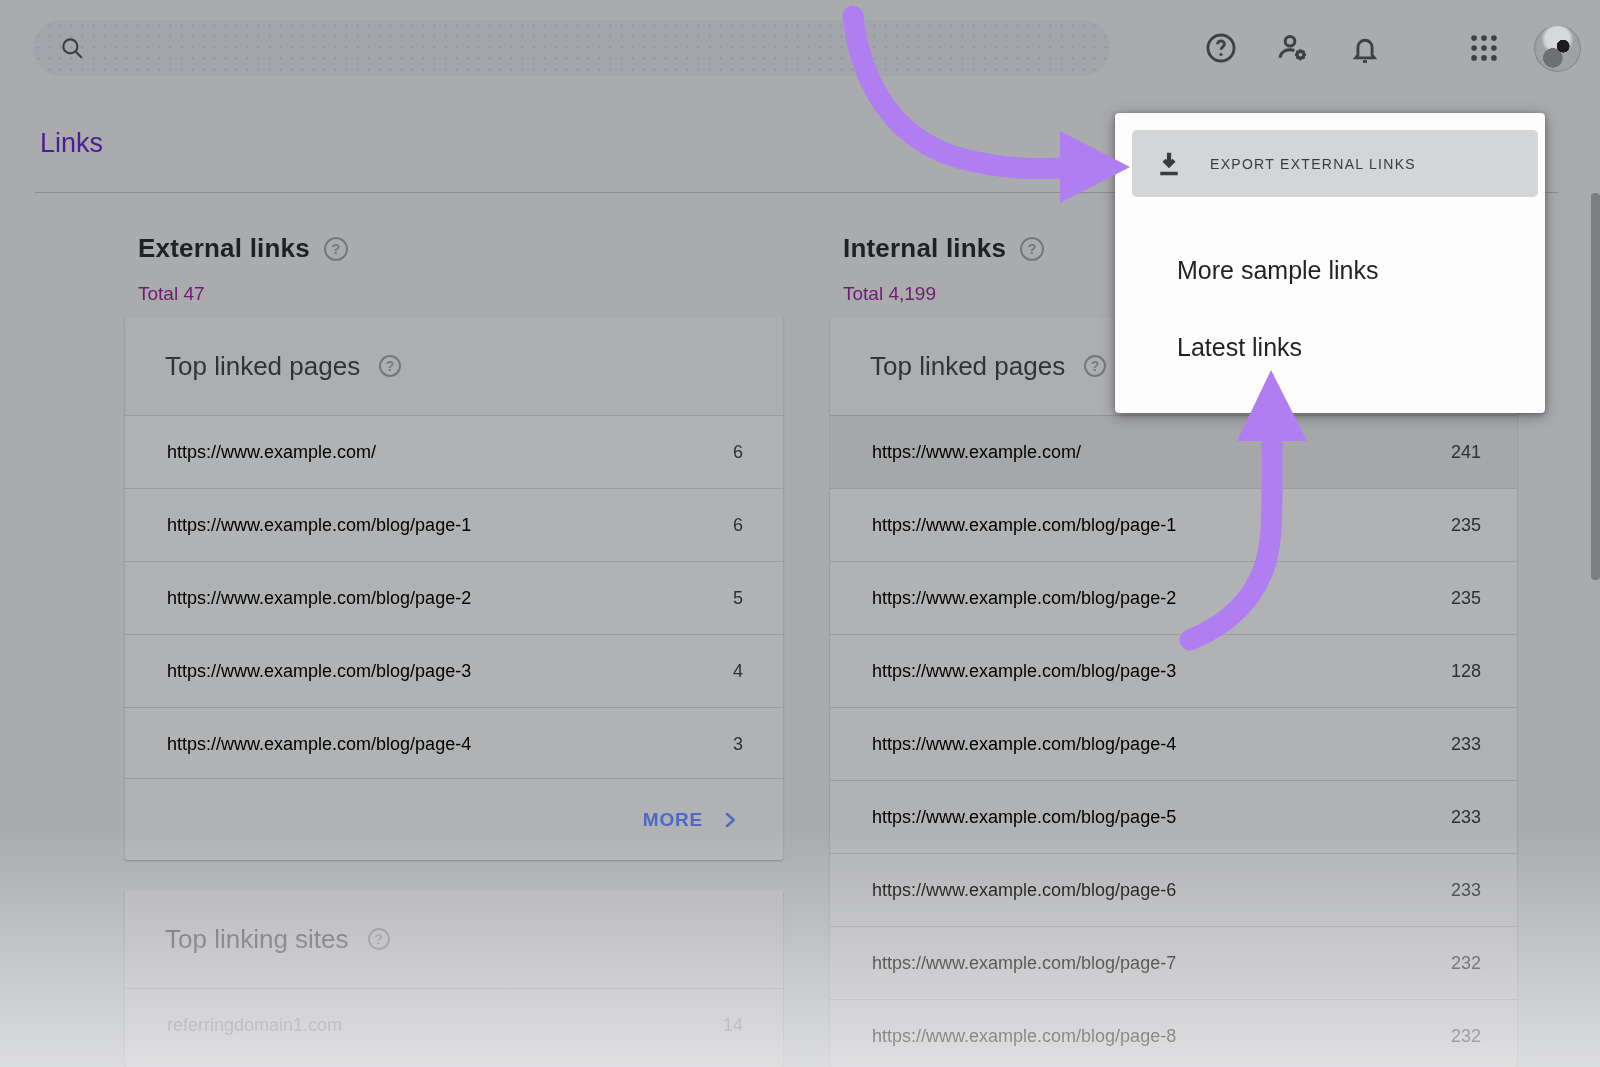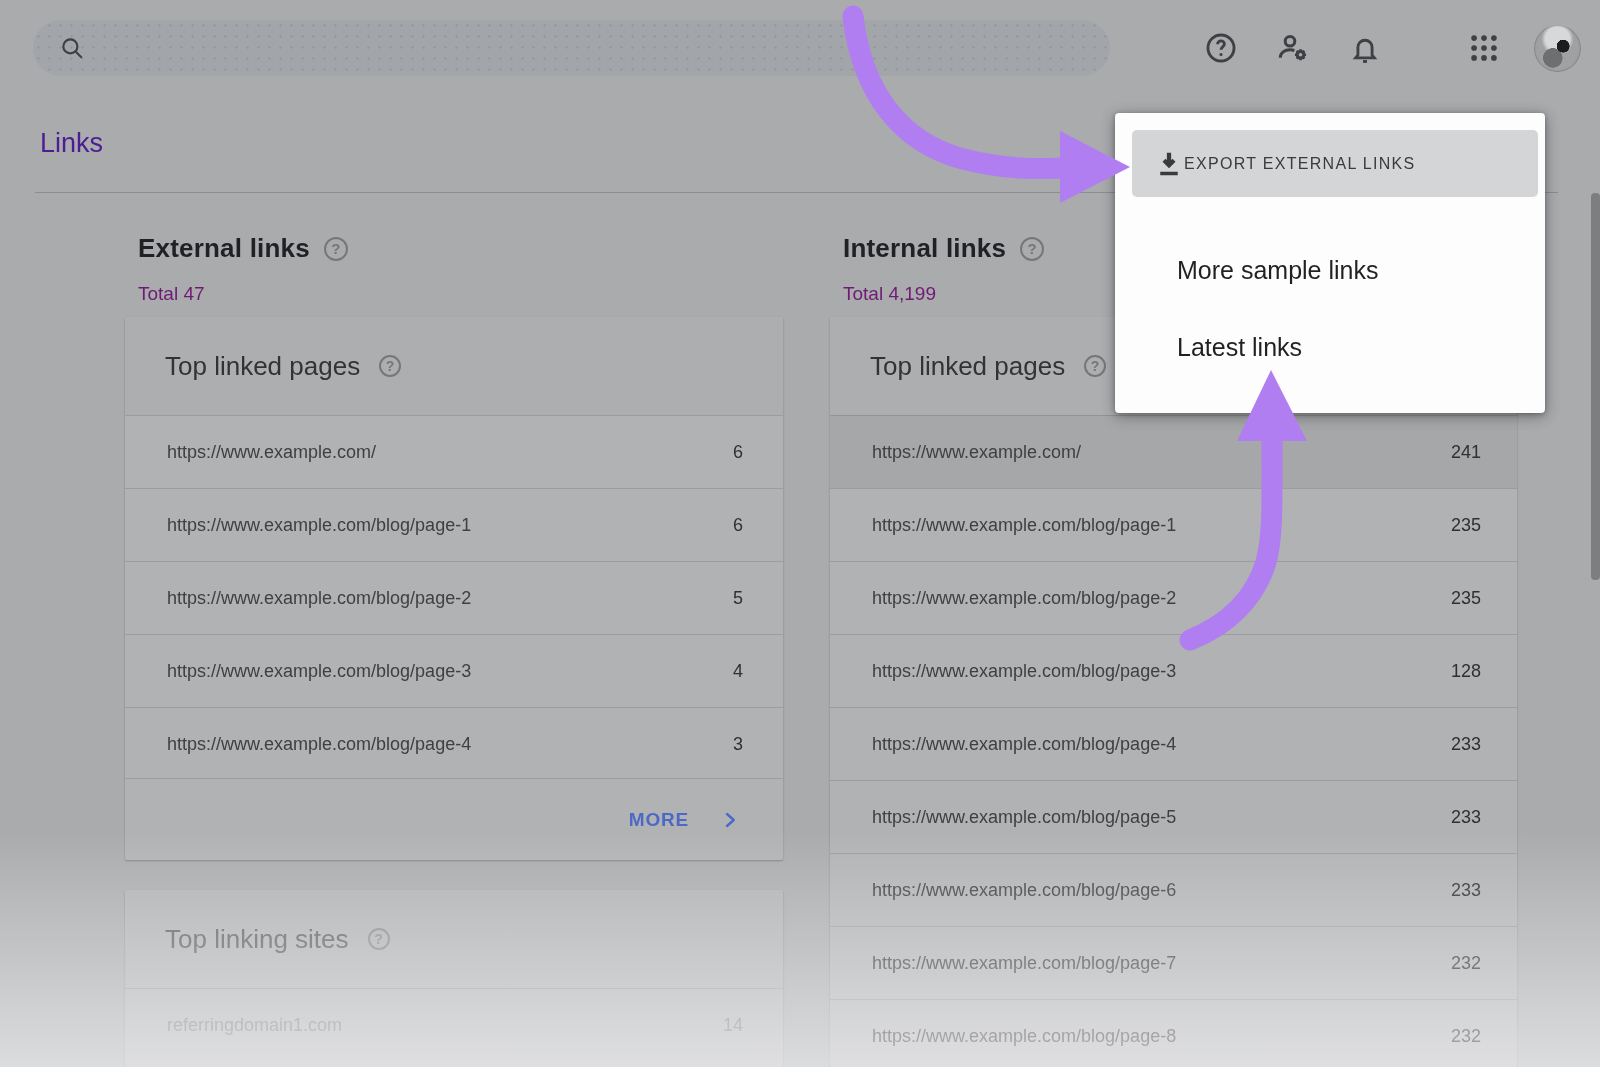--- a/index.html
+++ b/index.html
@@ -41,42 +41,42 @@
   .qcirc.small{width:22px;height:22px;font-size:14px;}
 
   
   .card{position:absolute;background:#b1b2b4;border-radius:2px;box-shadow:0 1px 2px rgba(40,42,45,.35);}
   .card .chead{position:absolute;left:0;top:0;right:0;height:98px;background:#adaeb0;
     display:flex;align-items:center;gap:19px;padding-left:40px;border-radius:2px 2px 0 0;}
   .card .chead .ct{font-size:26px;color:#313335;}
   .rows{position:absolute;left:0;right:0;top:98px;}
   .row{height:72px;display:flex;align-items:center;justify-content:space-between;
     border-top:1px solid rgba(42,44,47,.16);padding:0 40px 0 42px;cursor:pointer;}
-  .row .url{font-size:18px;color:#404040;}
+  .row .url{font-size:18px;color:#000000;}
   .row .val{font-size:18px;color:#2e3032;}
   .row.hl{background:#a6a7a9;}
   .card-ext{left:125px;top:317px;width:658px;height:543px;}
   .card-int{left:830px;top:317px;width:687px;height:750px;}
   .card-int .row{padding-right:36px;}
   .card-sites{left:125px;top:890px;width:658px;height:177px;}
   .card-sites .chead{background:#b0b1b3;}
   .card-sites .chead .ct{color:#5d5f62;}
   .card-sites .qcirc{border-color:#88898c;color:#88898c;}
   .card-sites .row .url,.card-sites .row .val{color:#7f8184;}
   .more-row{position:absolute;left:0;right:0;bottom:0;height:81px;display:flex;align-items:center;
     justify-content:flex-end;padding-right:44px;border-top:1px solid rgba(42,44,47,.16);cursor:pointer;}
-  .more-row .ml{font-size:19px;font-weight:600;letter-spacing:.8px;color:#4d68c6;margin-right:32px;}
+  .more-row .ml{font-size:19px;font-weight:600;letter-spacing:.8px;color:#4d68c6;margin-right:18px;}
 
   
   .dropdown{position:absolute;left:1115px;top:113px;width:430px;height:300px;background:#fdfdfd;
     border-radius:4px;box-shadow:0 3px 14px rgba(30,32,35,.45),0 1px 4px rgba(30,32,35,.3);z-index:50;}
   .export-btn{position:absolute;left:17px;top:17px;width:406px;height:67px;background:#d4d5d6;
     border:none;border-radius:5px;display:flex;align-items:center;cursor:pointer;padding:0;}
   .export-btn svg{margin-left:22px;}
-  .export-btn .bl{font-size:16px;font-weight:500;letter-spacing:1.3px;color:#393c3f;
+  .export-btn .bl{font-size:14px;font-weight:500;letter-spacing:1.3px;color:#393c3f;margin-left:26px;
     font-family:"Liberation Sans","DejaVu Sans",sans-serif;}
   .menu-item{position:absolute;left:0;width:100%;height:48px;display:flex;align-items:center;
     padding-left:62px;box-sizing:border-box;font-size:25px;color:#1f2123;cursor:pointer;}
   .mi-0{top:133px;}
   .mi-1{top:210px;}
 
   
   .fade{position:absolute;left:0;top:830px;width:1600px;height:237px;z-index:40;pointer-events:none;
     background:linear-gradient(to bottom, rgba(251,251,252,0) 0%, rgba(251,251,252,.62) 100%);}
   .arrows{position:absolute;left:0;top:0;z-index:60;pointer-events:none;}

